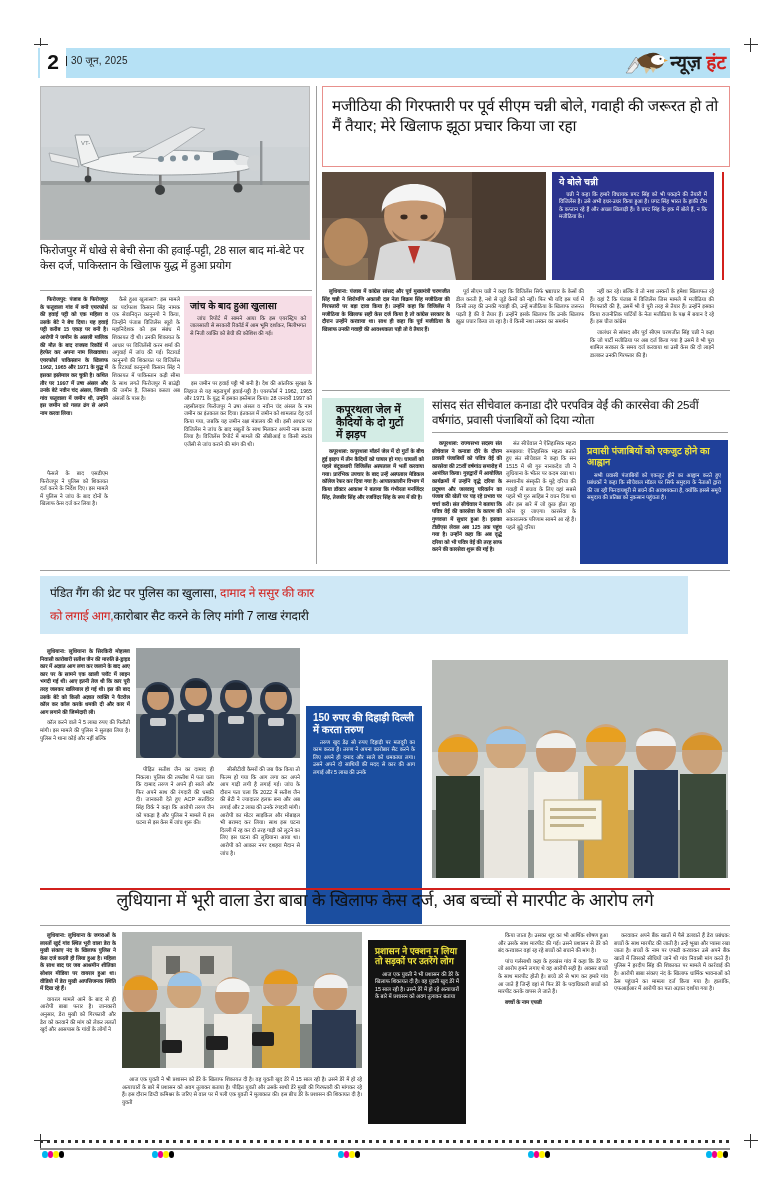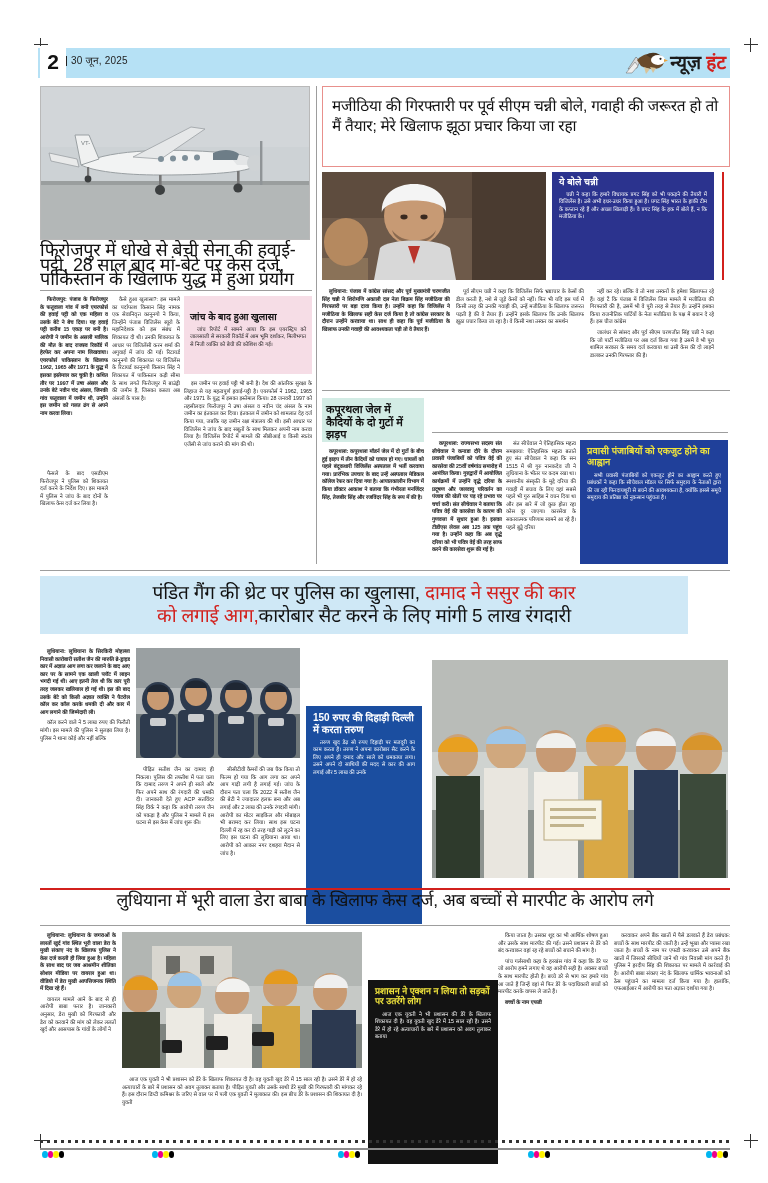--- a/index.html
+++ b/index.html
@@ -150,38 +150,38 @@
       <rect x="118" y="88" width="2.6" height="12" fill="#777"></rect>
       <circle cx="119" cy="103" r="5" fill="#3c3f40"></circle>
       <rect x="196" y="84" width="2.6" height="14" fill="#777"></rect>
       <circle cx="197" cy="101" r="4.6" fill="#3c3f40"></circle>
       <rect x="46" y="80" width="2.2" height="9" fill="#777"></rect>
       <circle cx="47" cy="92" r="3.4" fill="#3c3f40"></circle>
       <text x="40" y="58" font-size="6" fill="#7b8184" font-family="sans-serif">VT-</text>
     </svg>
   </div>
 
-  <div class="hl" style="position:absolute;left:40px;top:243px;width:272px;font-size:18px;line-height:14.6px;">फिरोजपुर में धोखे से बेची सेना की हवाई-पट्टी, 28 साल बाद मां-बेटे पर केस दर्ज, पाकिस्तान के खिलाफ युद्ध में हुआ प्रयोग</div>
+  <div class="hl" style="position:absolute;left:40px;top:243px;width:272px;font-size:11px;line-height:14.6px;">फिरोजपुर में धोखे से बेची सेना की हवाई-पट्टी, 28 साल बाद मां-बेटे पर केस दर्ज, पाकिस्तान के खिलाफ युद्ध में हुआ प्रयोग</div>
 
   <div class="box rule-thin" style="left:40px;top:290px;width:272px;height:1px"></div>
 
   <div class="body-col" style="position:absolute;left:40px;top:296px;width:68px;height:260px;">
     <p><span class="lead">फिरोजपुर: पंजाब के फिरोजपुर के फतूवाला गांव में बनी एयरफोर्स की हवाई पट्टी को एक महिला व उसके बेटे ने बेच दिया। यह हवाई पट्टी करीब 15 एकड़ पर बनी है। आरोपी ने जमीन के असली मालिक की मौत के बाद राजस्व रिकॉर्ड में हेरफेर कर अपना नाम लिखवाया। एयरफोर्स पाकिस्तान के खिलाफ 1962, 1965 और 1971 के युद्ध में इसका इस्तेमाल कर चुकी है। कथित तौर पर 1997 में उषा अंसल और उनके बेटे नवीन चंद अंसल, जिनकी गांव फतूवाला में जमीन थी, उन्होंने इस जमीन को गलत ढंग से अपने नाम करवा लिया।</span></p>
   </div>
   <div class="body-col" style="position:absolute;left:40px;top:470px;width:68px;height:96px;">
     <p>फैसले के बाद एसडीएम फिरोजपुर ने पुलिस को शिकायत दर्ज करने के निर्देश दिए। इस मामले में पुलिस ने जांच के बाद दोनों के खिलाफ केस दर्ज कर लिया है।</p>
   </div>
   <div class="body-col" style="position:absolute;left:112px;top:296px;width:68px;height:268px;">
     <p>कैसे हुआ खुलासा?: इस मामले का पर्दाफाश किसान सिंह नामक एक सेवानिवृत्त कानूनगो ने किया, जिन्होंने पंजाब विजिलेंस ब्यूरो के महानिदेशक को इस संबंध में शिकायत दी थी। उनकी शिकायत के आधार पर विजिलेंसी करन शर्मा की अगुवाई में जांच की गई। रिटायर्ड कानूनगो की शिकायत पर विजिलेंस के रिटायर्ड कानूनगो किसान सिंह ने शिकायत में पाकिस्तान कड़ी सीमा के साथ लगते फिरोजपुर में बाउंड्री की जमीन है, जिसका कब्जा अब अंसलों के पास है।</p>
   </div>
   <div class="body-col" style="position:absolute;left:184px;top:380px;width:128px;height:180px;">
     <p>इस जमीन पर हवाई पट्टी भी बनी है। देश की आंतरिक सुरक्षा के लिहाज से यह महत्वपूर्ण हवाई-पट्टी है। एयरफोर्स ने 1962, 1965 और 1971 के युद्ध में इसका इस्तेमाल किया। 28 जनवरी 1997 को तहसीलदार फिरोजपुर ने उषा अंसल व नवीन चंद अंसल के नाम जमीन का इंतकाल कर दिया। इंतकाल में जमीन को शामलात देह दर्ज किया गया, जबकि यह जमीन रक्षा मंत्रालय की थी। इसी आधार पर विजिलेंस ने जांच के बाद सबूतों के साथ मिलकर अपनी नाम करवा लिया है। विजिलेंस रिपोर्ट में मामले की सीबीआई व किसी स्वतंत्र एजेंसी से जांच कराने की मांग की थी।</p>
   </div>
 
-  <div class="tint pink" style="left:184px;top:296px;width:128px;height:78px;padding:16px 6px;">
+  <div class="tint pink" style="left:184px;top:296px;width:128px;height:78px;padding:5px 6px;">
     <div class="t-h">जांच के  बाद हुआ खुलासा</div>
     <div class="t-b" style="margin-top:3px;">
       <p>जांच रिपोर्ट में सामने आया कि इस एयरस्ट्रिप को जालसाजी से सरकारी रिकॉर्ड में आम भूमि दर्शाकर, मिलीभगत से निजी व्यक्ति को बेची की कोशिश की गई।</p>
     </div>
   </div>
 
   <div class="box rule-thin" style="left:316px;top:86px;width:1px;height:478px"></div>
 
   <div class="box frame-red" style="left:322px;top:86px;width:408px;height:81px;"></div>
   <div class="hl" style="position:absolute;left:332px;top:96px;width:390px;font-size:15.4px;line-height:20px;text-align:left;">मजीठिया की गिरफ्तारी पर पूर्व सीएम चन्नी बोले, गवाही की जरूरत हो तो मैं तैयार; मेरे खिलाफ झूठा प्रचार किया जा रहा</div>
@@ -219,27 +219,28 @@
   <div class="body-col" style="position:absolute;left:456px;top:288px;width:128px;height:100px;">
     <p>पूर्व सीएम चन्नी ने कहा कि विजिलेंस सिर्फ भ्रष्टाचार के केसों की डील करती है, नशे से जुड़े केसों को नहीं। फिर भी यदि इस पर्व में किसी तरह की उनकी गवाही की, उन्हें मजीठिया के खिलाफ जरूरत पड़ती है की वे तैयार हैं। उन्होंने इसके खिलाफ कि उनके खिलाफ झूठा प्रचार किया जा रहा है। वे किसी नशा तस्कर का समर्थन</p>
   </div>
   <div class="body-col" style="position:absolute;left:590px;top:288px;width:124px;height:100px;">
     <p>नहीं कर रहे। बल्कि वे तो नशा तस्करों के हमेशा खिलाफत रहे हैं। वहां टैं कि पंजाब में विजिलेंस जिस मामले में मजीठिया की गिरफ्तारी की है, उसमें भी वे पूरी तरह से तैयार हैं। उन्होंने इसका किया राजनीतिक पार्टियों के नेता मजीठिया के पक्ष में बयान दे रहे हैं। इस चीज कांग्रेस</p>
     <p>जालंधर से सांसद और पूर्व सीएम चरणजीत सिंह चन्नी ने कहा कि जो पार्टी मजीठिया पर अब दर्ज किया गया है उसमें वे भी पूरा शामिल सरकार के समय दर्ज करवाया था उसी केस की दो लाइनें डालकर उनकी गिरफ्तार की है।</p>
   </div>
 
   <div class="box rule-thin" style="left:322px;top:390px;width:408px;height:1px"></div>
 
-  <div class="tint mint" style="left:322px;top:398px;width:102px;height:44px;padding:5px 4px;">
+  <div class="tint mint" style="left:322px;top:398px;width:102px;height:44px;padding:5px 14px;">
     <div class="t-h">कपूरथला जेल में कैदियों के दो गुटों में झड़प</div>
   </div>
   <div class="body-col" style="position:absolute;left:322px;top:448px;width:102px;height:108px;">
     <p><span class="lead">कपूरथला: कपूरथला मॉडर्न जेल में दो गुटों के बीच हुई झड़प में तीन कैदियों को घायल हो गए। घायलों को पहले बंदूकधारी विजिलेंस अस्पताल में भर्ती करवाया गया। प्रारंभिक उपचार के बाद उन्हें अस्पताल मेडिकल कॉलेज रेफर कर दिया गया है। आपातकालीन विभाग में किया डॉक्टर आकाश ने बताया कि गंभीरता मनजिंदर सिंह, तेजबीर सिंह और रजविंदर सिंह के रूप में की है।</span></p>
   </div>
 
+  <div class="hl" style="position:absolute;left:432px;top:398px;width:296px;font-size:11.6px;line-height:14.6px;">सांसद संत सीचेवाल कनाडा दौरे परपवित्र वेईं की कारसेवा की 25वीं वर्षगांठ, प्रवासी पंजाबियों को दिया न्योता</div>
   <div class="box rule-thin" style="left:432px;top:432px;width:296px;height:1px"></div>
 
   <div class="body-col" style="position:absolute;left:432px;top:440px;width:70px;height:124px;">
     <p><span class="lead">कपूरथला: राज्यसभा सदस्य संत सीचेवाल ने कनाडा दौरे के दौरान प्रवासी पंजाबियों को पवित्र वेईं की कारसेवा की 25वीं वर्षगांठ समारोह में आमंत्रित किया। गुरुद्वारों में आयोजित कार्यक्रमों में उन्होंने वृद्धे दरिया के प्रदूषण और जलवायु परिवर्तन का पंजाब की खेती पर पड़ रहे प्रभाव पर चर्चा करी। संत सीचेवाल ने बताया कि पवित्र वेईं की कारसेवा के कारण की गुणवत्ता में सुधार हुआ है। इसका टीडीएस लेवल अब 125 तक पहुंच गया है। उन्होंने कहा कि अब वृद्धे दरिया को भी पवित्र वेईं की तरह साफ करने की कारसेवा शुरू की गई है।</span></p>
   </div>
   <div class="body-col" style="position:absolute;left:506px;top:440px;width:70px;height:124px;">
     <p>संत सीचेवाल ने ऐतिहासिक महत्व समझाया: ऐतिहासिक महत्व बताते हुए संत सीचेवाल ने कहा कि सन 1515 में श्री गुरु नानकदेव जी ने लुधियाना के भीतर पर कदम रखा था। स्मशानीय संस्कृति के मुद्दे दरिया की गवाही में बचाव के लिए वहां सबसे पहले भी गुरु साहिब ने वचन दिया था और इस बारे में जो कुछ होता रहा कोस दूर जाएगा। कारसेवा के सकारात्मक परिणाम सामने आ रहे हैं। पहले बुड्ढे दरिया</p>
   </div>
   <div class="body-col" style="position:absolute;left:580px;top:440px;width:70px;height:124px;">
     <p>वचन का आवश्यकता है, क्योंकि उस समय समुदाय की प्रतिष्ठा को पहुंचता है।</p>
@@ -248,23 +249,23 @@
 
   <div class="tint navy3" style="left:580px;top:440px;width:148px;height:124px;padding:6px 7px;">
     <div class="t-h">प्रवासी पंजाबियों को एकजुट होने का आह्वान</div>
     <div class="t-b" style="margin-top:4px;">
       <p>सभी प्रवासी पंजाबियों को एकजुट होने का आह्वान करते हुए प्रबंधकों ने कहा कि सीचेवाल मॉडल पर सिर्फ समुदाय के नेताओं द्वारा की जा रही फिरदायशूरी से बचने की आवश्यकता है, क्योंकि इससे समूचे समुदाय की प्रतिष्ठा को नुकसान पहुंचता है।</p>
     </div>
   </div>
 
   <div class="box rule-thin" style="left:40px;top:570px;width:690px;height:1px"></div>
   <div class="banner" style="left:40px;top:576px;width:648px;height:58px;padding:6px 10px;">
-    <div class="hl" style="font-size:19px;line-height:22.5px;text-align:center;">
+    <div class="hl" style="font-size:12px;line-height:22.5px;">
       <span>पंडित गैंग की थ्रेट पर पुलिस का खुलासा, </span><span class="red">दामाद ने ससुर की कार </span><br>
-      <span class="red">को लगाई आग,</span><span>कारोबार सैट करने के लिए मांगी 5 लाख रंगदारी</span>
+      <span class="red">को लगाई आग,</span><span>कारोबार सैट करने के लिए मांगी 7 लाख रंगदारी</span>
     </div>
   </div>
 
   <div class="body-col" style="position:absolute;left:40px;top:648px;width:90px;height:230px;">
     <p><span class="lead">लुधियाना: लुधियाना के सिरकिरी मोहल्ला निवासी कारोबारी सतीश जैन की मारुति ब्रे-ड्राइड कार में अज्ञात आग लगा कर जलाने के बाद आए कार पर के सामने एक खाली प्लॉट में लाइन भगदी गई थी। आए इतनी तेज थी कि कार पूरी तरह जलकर खलियाल हो गई थी। इस की बाद उसके बेटे को किसी अज्ञात व्यक्ति ने पैटरोल कॉल कर कॉल करके धमकी दी और कार में आग लगाने की जिम्मेदारी ली।</span></p>
     <p>कॉल करने वाले ने 5 लाख रुपए की फिरौती मांगी। इस मामले की पुलिस ने सुलझा लिया है। पुलिस ने थाना कोई और नहीं बल्कि</p>
   </div>
 
   <div class="photo" style="left:136px;top:648px;width:164px;height:110px;">
     <svg viewBox="0 0 164 110" width="164" height="110" style="position:absolute;inset:0">
@@ -384,21 +385,21 @@
         <path d="M192 56 C192 38, 226 38, 226 56 Z" fill="#efefef"></path>
       </g>
       <g fill="#1f1f1f">
         <rect x="84" y="104" width="22" height="14" rx="2"></rect>
           <rect x="130" y="100" width="22" height="14" rx="2"></rect>
         <rect x="40" y="108" width="20" height="13" rx="2"></rect>
       </g>
     </svg>
   </div>
 
-  <div class="tint dark" style="left:368px;top:940px;width:130px;height:184px;padding:6px 7px;margin-top:40px;">
+  <div class="tint dark" style="left:368px;top:940px;width:98px;height:184px;padding:6px 7px;">
     <div class="t-h">प्रशासन ने एक्शन न लिया तो सड़कों पर उतरेंगे लोग</div>
     <div class="t-b" style="margin-top:4px;">
       <p>आज एक युवती ने भी प्रशासन की डेरे के खिलाफ शिकायत दी है। वह युवती खुद डेरे में 15 साल रही है। उसने डेरे में हो रहे अत्याचारों के बारे में प्रशासन को अवग तुलाकर बताया</p>
     </div>
   </div>
 
   <div class="body-col" style="position:absolute;left:122px;top:1076px;width:240px;height:50px;">
     <p>आज एक युवती ने भी प्रशासन को डेरे के खिलाफ शिकायत दी है। वह युवती खुद डेरे में 15 साल रही है। उसने डेरे में हो रहे अत्याचारों के बारे में प्रशासन को अवग तुलाकर बताया है। पीड़ित युवती और उसके साथी डेरे मुखी की गिरफ्तारी की मांगकर रहे हैं। इस दौरान डिप्टी कमिश्नर के जरिए से वाल पर में पली एक युवती ने मुलाकात की। इस बीच डेरे के प्रशासन की शिकायत दी है। युवती</p>
   </div>
   <div class="body-col" style="position:absolute;left:498px;top:932px;width:110px;height:194px;">

